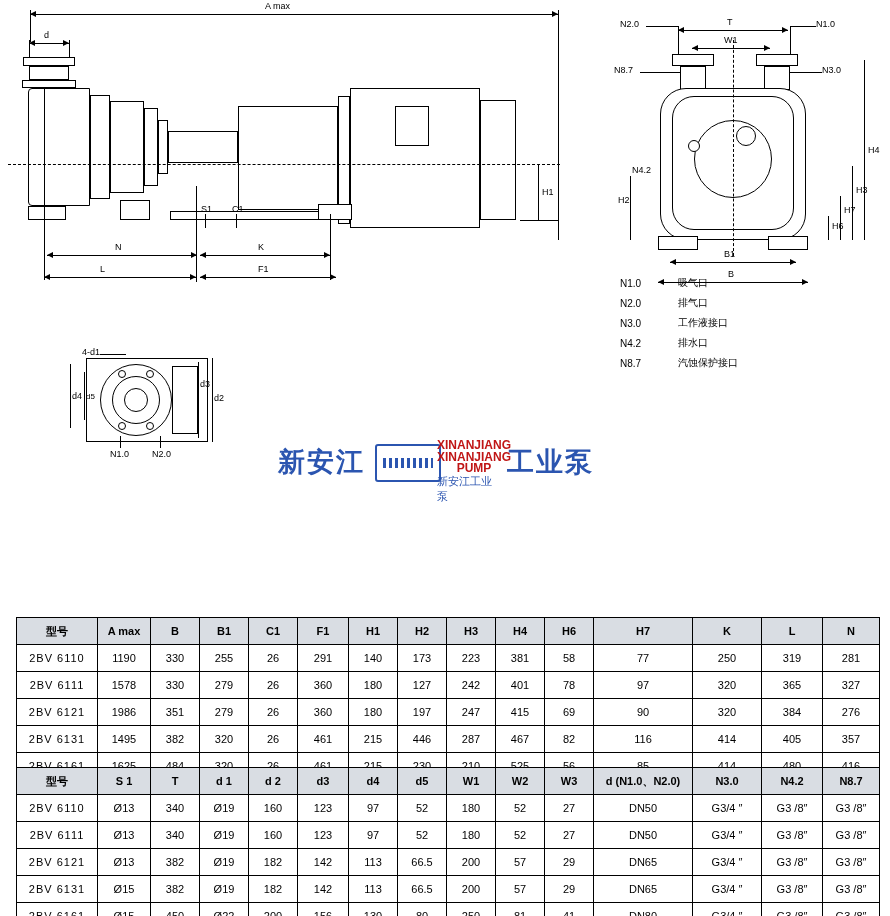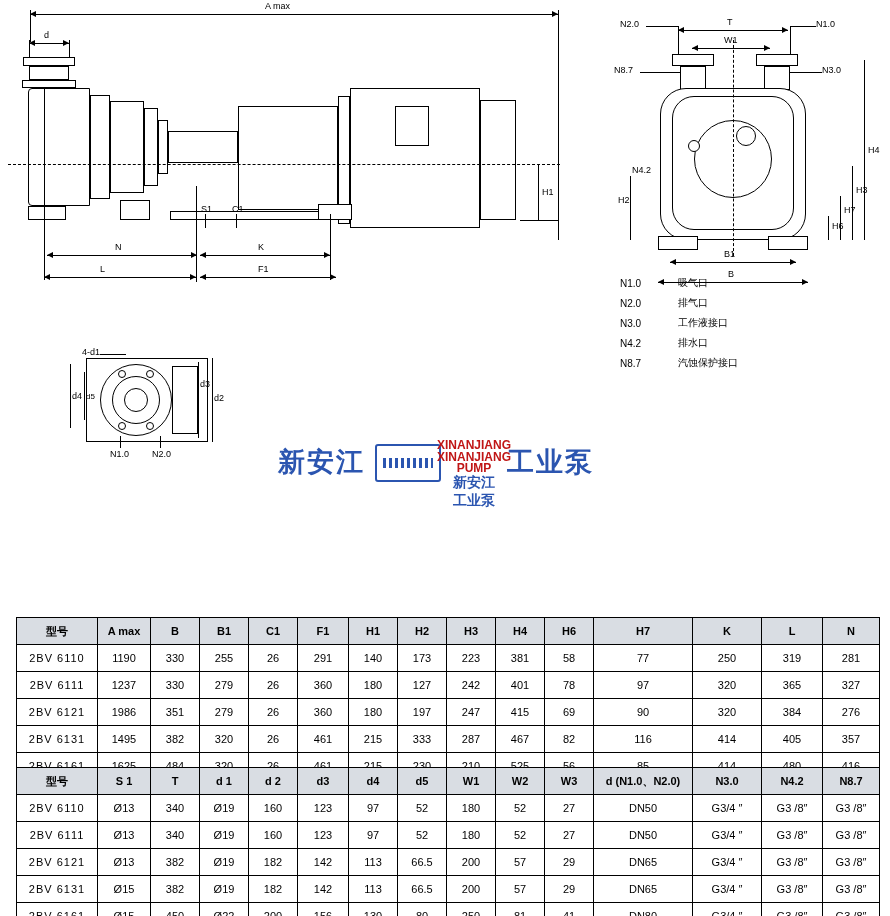--- a/index.html
+++ b/index.html
@@ -26,21 +26,21 @@
   .legend-code{width:58px;}
   .legend-name{}
 
   
   .wm{position:absolute;left:278px;top:438px;display:flex;align-items:center;}
   .wm-text{font-family:"DejaVu Sans", sans-serif;font-size:27px;color:#2b55b0;font-weight:bold;letter-spacing:2px;}
   .wm-logo{width:122px;height:48px;margin:0 10px;position:relative;}
   .wm-logo .lbox{position:absolute;left:0;top:6px;width:62px;height:34px;border:2px solid #2b55b0;border-radius:3px;background:#fff;}
   .wm-logo .lbox:after{content:"";position:absolute;left:6px;top:12px;width:50px;height:10px;background:repeating-linear-gradient(90deg,#2b55b0 0 3px,#fff 3px 6px);}
   .wm-logo .ltxt{position:absolute;left:62px;top:2px;font-size:12px;color:#c01515;font-weight:bold;line-height:11px;text-align:center;}
-  .wm-logo .lsub{position:absolute;left:78px;top:36px;font-size:14px;color:#2b55b0;font-weight:bold;}
+  .wm-logo .lsub{position:absolute;left:62px;top:36px;font-size:11px;color:#2b55b0;font-weight:normal;}
 
   
   .tbl{position:absolute;left:16px;top:617px;border-collapse:collapse;font-size:11px;}
   .tbl td,.tbl th{border:1px solid #000;text-align:center;height:24px;font-weight:normal;}
   .tbl .hdr{background:#d9dde3;font-weight:bold;}
   .tbl .model{font-weight:normal;letter-spacing:1px;}
 
   
   .stage .hline,.stage .vline{border-color:#000;}
 </style>
@@ -287,21 +287,21 @@
       <td>223</td>
       <td>381</td>
       <td>58</td>
       <td>77</td>
       <td>250</td>
       <td>319</td>
       <td>281</td>
     </tr>
     <tr>
       <td class="model">2BV 6111</td>
-      <td>1237</td>
+      <td>1578</td>
       <td>330</td>
       <td>279</td>
       <td>26</td>
       <td>360</td>
       <td>180</td>
       <td>127</td>
       <td>242</td>
       <td>401</td>
       <td>78</td>
       <td>97</td>
@@ -327,21 +327,21 @@
       <td>276</td>
     </tr>
     <tr>
       <td class="model">2BV 6131</td>
       <td>1495</td>
       <td>382</td>
       <td>320</td>
       <td>26</td>
       <td>461</td>
       <td>215</td>
-      <td>333</td>
+      <td>446</td>
       <td>287</td>
       <td>467</td>
       <td>82</td>
       <td>116</td>
       <td>414</td>
       <td>405</td>
       <td>357</td>
     </tr>
     <tr>
       <td class="model">2BV 6161</td>

